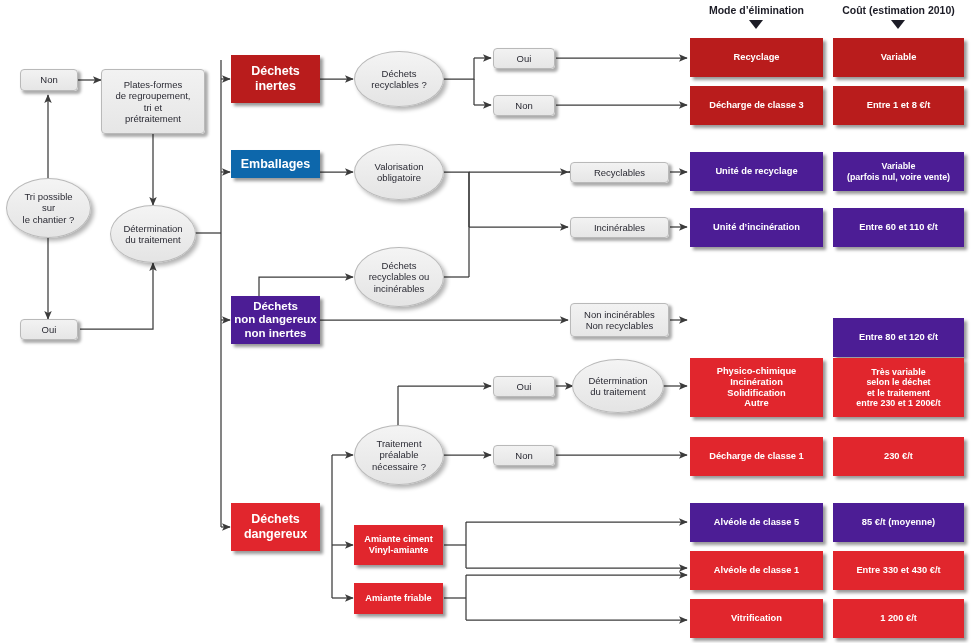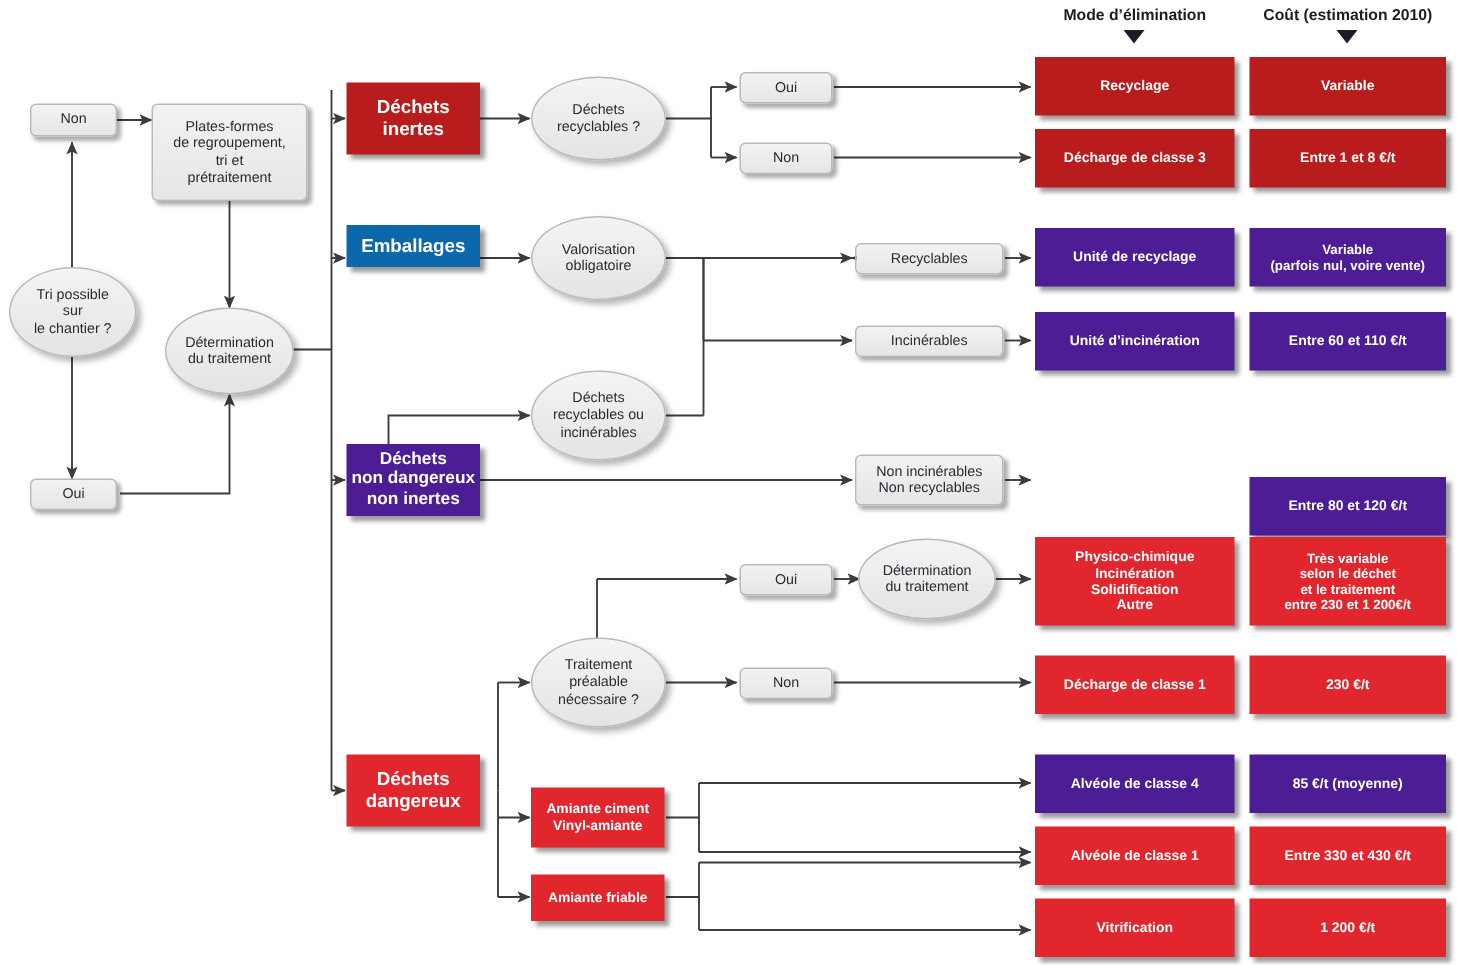--- a/index.html
+++ b/index.html
@@ -232,21 +232,21 @@
 
   <div class="node chip green res" style="left:690px;top:38px;width:133px;height:39px;white-space:pre-line;">Recyclage</div>
   <div class="node chip green res" style="left:690px;top:86px;width:133px;height:39px;white-space:pre-line;">Décharge de classe 3</div>
   <div class="node chip orange res" style="left:690px;top:152px;width:133px;height:39px;white-space:pre-line;">Unité de recyclage</div>
   <div class="node chip orange res" style="left:690px;top:208px;width:133px;height:39px;white-space:pre-line;">Unité d’incinération</div>
   <div class="node chip red res" style="left:690px;top:358px;width:133px;height:59px;white-space:pre-line;">Physico-chimique
 Incinération
 Solidification
 Autre</div>
   <div class="node chip red res" style="left:690px;top:437px;width:133px;height:39px;white-space:pre-line;">Décharge de classe 1</div>
-  <div class="node chip orange res" style="left:690px;top:503px;width:133px;height:39px;white-space:pre-line;">Alvéole de classe 4</div>
+  <div class="node chip orange res" style="left:690px;top:503px;width:133px;height:39px;white-space:pre-line;">Alvéole de classe 5</div>
   <div class="node chip red res" style="left:690px;top:551px;width:133px;height:39px;white-space:pre-line;">Alvéole de classe 1</div>
   <div class="node chip red res" style="left:690px;top:599px;width:133px;height:39px;white-space:pre-line;">Vitrification</div>
 
   <div class="node chip green res" style="left:833px;top:38px;width:131px;height:39px;white-space:pre-line;">Variable</div>
   <div class="node chip green res" style="left:833px;top:86px;width:131px;height:39px;white-space:pre-line;">Entre 1 et 8 €/t</div>
   <div class="node chip orange res small" style="left:833px;top:152px;width:131px;height:39px;white-space:pre-line;">Variable
 (parfois nul, voire vente)</div>
   <div class="node chip orange res" style="left:833px;top:208px;width:131px;height:39px;white-space:pre-line;">Entre 60 et 110 €/t</div>
   <div class="node chip orange res" style="left:833px;top:301px;width:131px;height:39px;white-space:pre-line;margin-top:17px;">Entre 80 et 120 €/t</div>
   <div class="node chip red res small" style="left:833px;top:358px;width:131px;height:59px;white-space:pre-line;">Très variable

